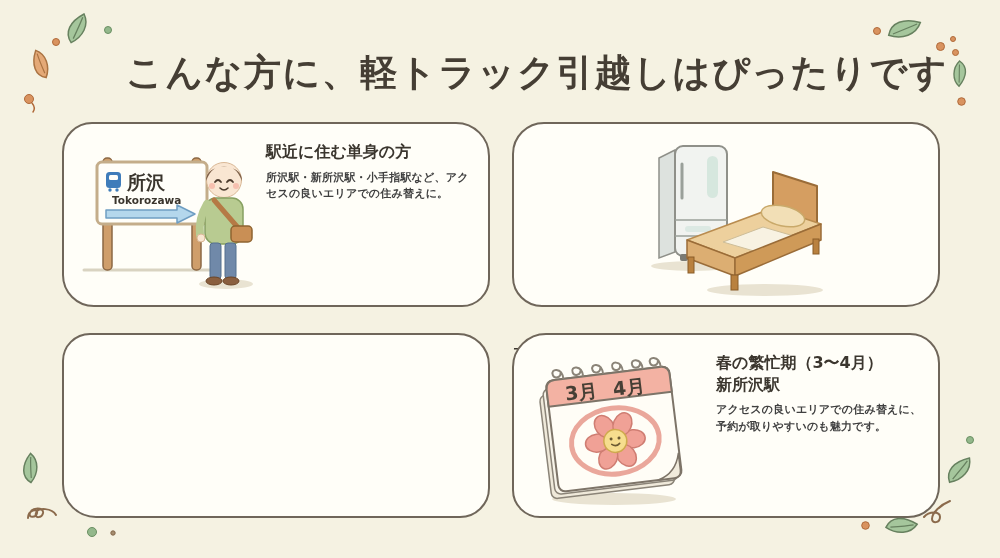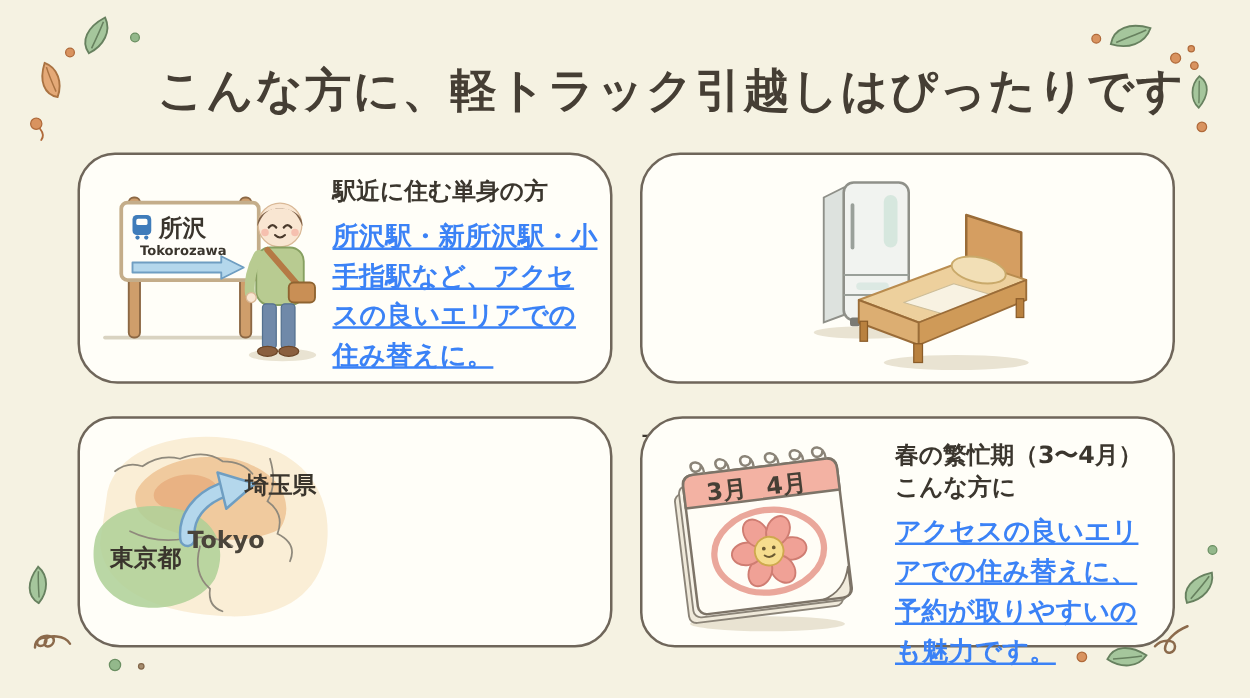--- a/index.html
+++ b/index.html
@@ -18,23 +18,23 @@
     position:absolute;width:424px;height:181px;
     background:#fffef8;border:2px solid #6f665a;
     display:flex;align-items:stretch;box-sizing:content-box;
   }
   .card.c1{left:62px;top:122px;border-radius:30px 34px 28px 32px;}
   .card.c2{left:512px;top:122px;border-radius:32px 28px 34px 30px;flex-direction:column;}
   .card.c3{left:62px;top:333px;border-radius:28px 32px 30px 34px;}
   .card.c4{left:512px;top:333px;border-radius:34px 30px 32px 28px;}
   .illus{flex:0 0 202px;display:flex;align-items:flex-start;justify-content:center;}
   .card-text{flex:1;padding:17px 8px 8px 0;}
-  .card-title{font-size:19px;font-weight:800;color:#3b362e;line-height:1.35;margin-bottom:7px;}
+  .card-title{font-size:16px;font-weight:800;color:#3b362e;line-height:1.35;margin-bottom:7px;}
   .card-title-line{white-space:nowrap;}
-  .card-body{font-size:21px;font-weight:600;color:#3b82f6;line-height:1.52;letter-spacing:0.2px;text-decoration:underline;}
+  .card-body{font-size:11px;font-weight:600;color:#404040;line-height:1.52;letter-spacing:0.2px;}
   .deco{position:absolute;}
   svg text{font-family:"DejaVu Sans","Liberation Sans",sans-serif;}
 </style>
 </head>
 <body>
 
 <div class="page-title">こんな方に、軽トラック引越しはぴったりです</div>
 
 <div class="card c1">
   <div class="illus">
@@ -111,40 +111,20 @@
     </svg>
   </div>
   <div class="card-text">
     <div class="card-title">
       <div class="card-title-line">市内での近距離移動</div>
     </div>
   </div>
 </div>
 
 <div class="card c3">
-  <div class="illus">
-    <svg width="202" height="181" viewBox="0 0 202 181">
-      <path d="M22,58 C32,18 92,8 132,18 C176,26 200,55 198,95 C196,135 168,160 118,158 C68,156 20,140 16,100 Z" fill="#f6e2c0" opacity="0.6"></path>
-      <path d="M45,58 C60,30 112,24 137,37 C162,47 172,70 160,88 C140,100 100,98 80,92 C58,86 40,76 45,58 Z" fill="#eec090" opacity="0.8"></path>
-      <path d="M60,57 C70,42 100,40 110,54 C112,68 95,78 78,74 C64,71 56,66 60,57 Z" fill="#e39e6d" opacity="0.55"></path>
-      <path d="M12,97 C18,72 55,64 85,74 C110,82 118,105 108,128 C95,150 55,158 32,145 C14,134 8,117 12,97 Z" fill="#aed096" opacity="0.85"></path>
-      <path d="M28,42 q10,-8 22,-4 q14,-10 30,-6 q20,-8 34,2 q16,0 24,10" stroke="#8f897c" stroke-width="1.4" fill="none" stroke-linecap="round"></path>
-      <path d="M152,32 q6,20 -2,34 q14,10 8,26 q16,8 10,22" stroke="#8f897c" stroke-width="1.4" fill="none" stroke-linecap="round"></path>
-      <path d="M40,90 q20,10 44,6 q24,-4 38,6" stroke="#8f897c" stroke-width="1.4" fill="none" stroke-linecap="round"></path>
-      <path d="M96,102 q-6,22 8,34 q-2,14 10,18" stroke="#8f897c" stroke-width="1.4" fill="none" stroke-linecap="round"></path>
-      <g>
-        <path d="M86,96 C84,78 96,64 114,57" stroke="#6f9ec2" stroke-width="13.5" fill="none" stroke-linecap="round"></path>
-        <path d="M86,96 C84,78 96,64 114,57" stroke="#b4d7ec" stroke-width="9.5" fill="none" stroke-linecap="round"></path>
-        <polygon points="110,43 140,52 117,72" fill="#b4d7ec" stroke="#6f9ec2" stroke-width="2" stroke-linejoin="round"></polygon>
-      </g>
-      <text x="132" y="59" font-size="19" font-weight="bold" fill="#3a352d">埼玉県</text>
-      <text x="86" y="103" font-size="19" font-weight="bold" fill="#4a443a">Tokyo</text>
-      <text x="24" y="118" font-size="19" font-weight="bold" fill="#3a352d">東京都</text>
-    </svg>
-  </div>
 </div>
 
 <div class="card c4">
   <div class="illus">
     <svg width="202" height="181" viewBox="0 0 202 181">
       <ellipse cx="100" cy="164" rx="62" ry="6" fill="#e9e3d2"></ellipse>
       <g transform="rotate(-7 100 95)">
         <rect x="30" y="52" width="124" height="104" rx="6" fill="#efe9da" stroke="#8b8478" stroke-width="1.5"></rect>
         <rect x="34" y="46" width="124" height="106" rx="6" fill="#f7f3e8" stroke="#8b8478" stroke-width="1.5"></rect>
         <rect x="38" y="38" width="124" height="112" rx="7" fill="#fffdf6" stroke="#7d7468" stroke-width="2"></rect>
@@ -172,21 +152,21 @@
         <circle cx="96" cy="103.5" r="1.5" fill="#6b5a32"></circle>
         <circle cx="104" cy="103.5" r="1.5" fill="#6b5a32"></circle>
         <path d="M96,109 q4,3.5 8,0" stroke="#6b5a32" stroke-width="1.6" fill="none" stroke-linecap="round"></path>
         <path d="M138,150 C150,147 158,138 161,126 L161,143 Q161,150 154,150 Z" fill="#f1ebdc" stroke="#7d7468" stroke-width="1.5" stroke-linejoin="round"></path>
       </g>
     </svg>
   </div>
   <div class="card-text">
     <div class="card-title">
       <div class="card-title-line">春の繁忙期（3〜4月）</div>
-      <div class="card-title-line">こんな方に</div>
+      <div class="card-title-line">新所沢駅</div>
     </div>
     <div class="card-body">アクセスの良いエリアでの住み替えに、予約が取りやすいのも魅力です。</div>
   </div>
 </div>
 
 <svg class="deco" style="left:62px;top:16px;transform:rotate(-35deg);" width="32" height="24" viewBox="0 0 32 24">
   <path d="M2,20 C2,8 13,2 29,4 C27,16 15,22 2,20 Z" fill="#a5c69c" stroke="#67815f" stroke-width="1.5"></path>
   <path d="M6,18 C13,14 20,10 26,6" stroke="#67815f" stroke-width="1.3" fill="none"></path>
 </svg>
 <svg class="deco" style="left:103px;top:25px;" width="10" height="10">

